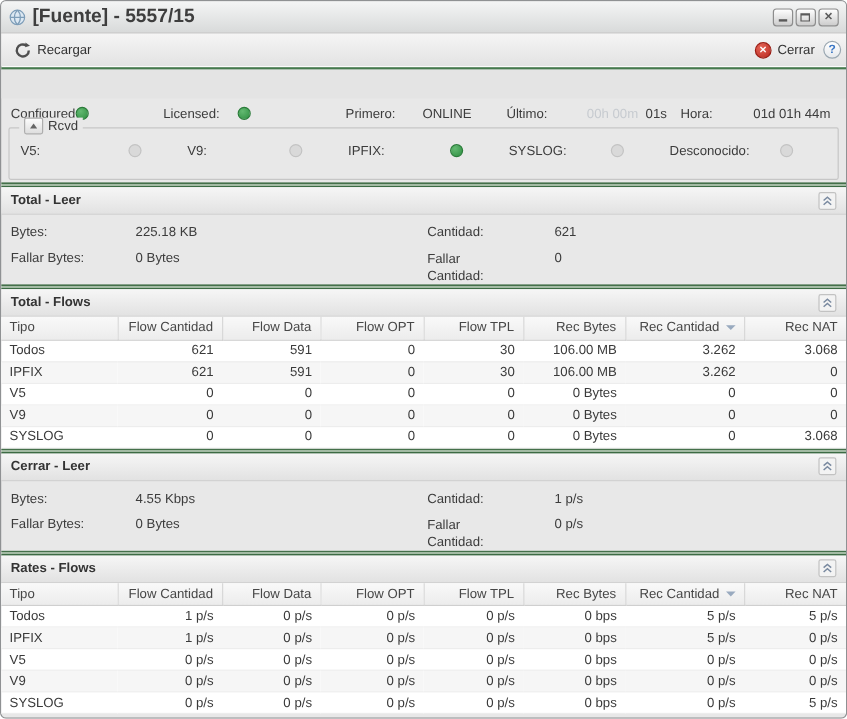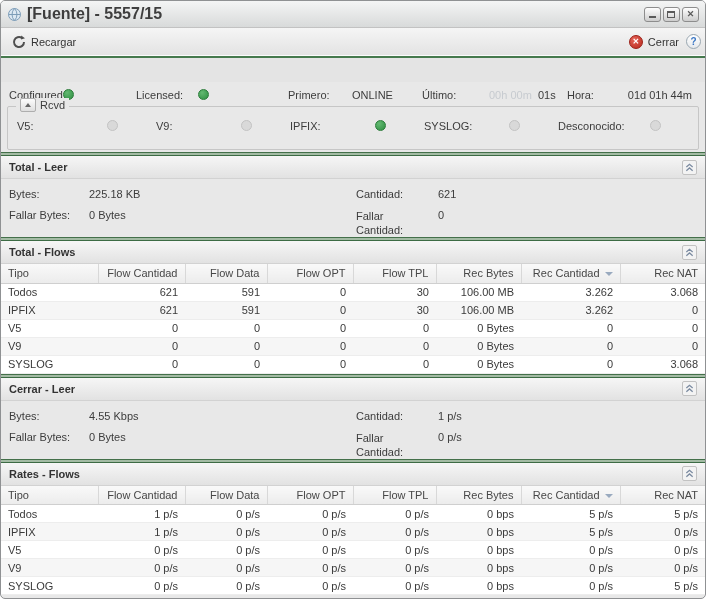--- a/index.html
+++ b/index.html
@@ -48,21 +48,21 @@
   .rcvd-box .dot{top:13px;}
   
   .band{height:4px;flex:0 0 4px;background:linear-gradient(#44704a 0 25%,#a3bba4 25% 75%,#3c6b44 75% 100%);}
   .sec-header{height:22px;flex:0 0 22px;display:flex;align-items:center;padding:0 8px;
     background:linear-gradient(#f6f6f6,#e2e2e2);border-bottom:1px solid #d2d2d2;
     font-size:11px;font-weight:bold;color:#333;}
   .collapse-tool{margin-left:auto;width:15px;height:15px;box-sizing:border-box;border:1px solid #c2c2c2;border-radius:2px;
     background:#f3f3f3;display:flex;align-items:center;justify-content:center;cursor:pointer;}
   .kv{height:58px;flex:0 0 58px;position:relative;font-size:11px;color:#3c3c3c;}
   .kv .lbl{position:absolute;white-space:nowrap;}
-  .kv .val{position:absolute;white-space:nowrap;}
+  .kv .val{position:absolute;white-space:nowrap;margin-left:24px;}
   .kv .wrap{white-space:normal;width:62px;line-height:14px;}
   
   table.grid{width:704px;table-layout:fixed;border-collapse:collapse;background:#fff;font-size:11px;color:#3a3a3a;}
   table.grid th{height:19px;box-sizing:border-box;background:linear-gradient(#f9f9f9,#ececec);
     border-right:1px solid #d8d8d8;border-bottom:1px solid #cfcfcf;font-weight:normal;color:#474747;
     padding:0 7px;text-align:right;overflow:hidden;white-space:nowrap;cursor:pointer;}
   table.grid th:first-child{text-align:left;}
   table.grid th:last-child{border-right:none;}
   table.grid td{height:17px;box-sizing:content-box;padding:0 7px;text-align:right;border-bottom:1px solid #ededed;
     overflow:hidden;white-space:nowrap;}

